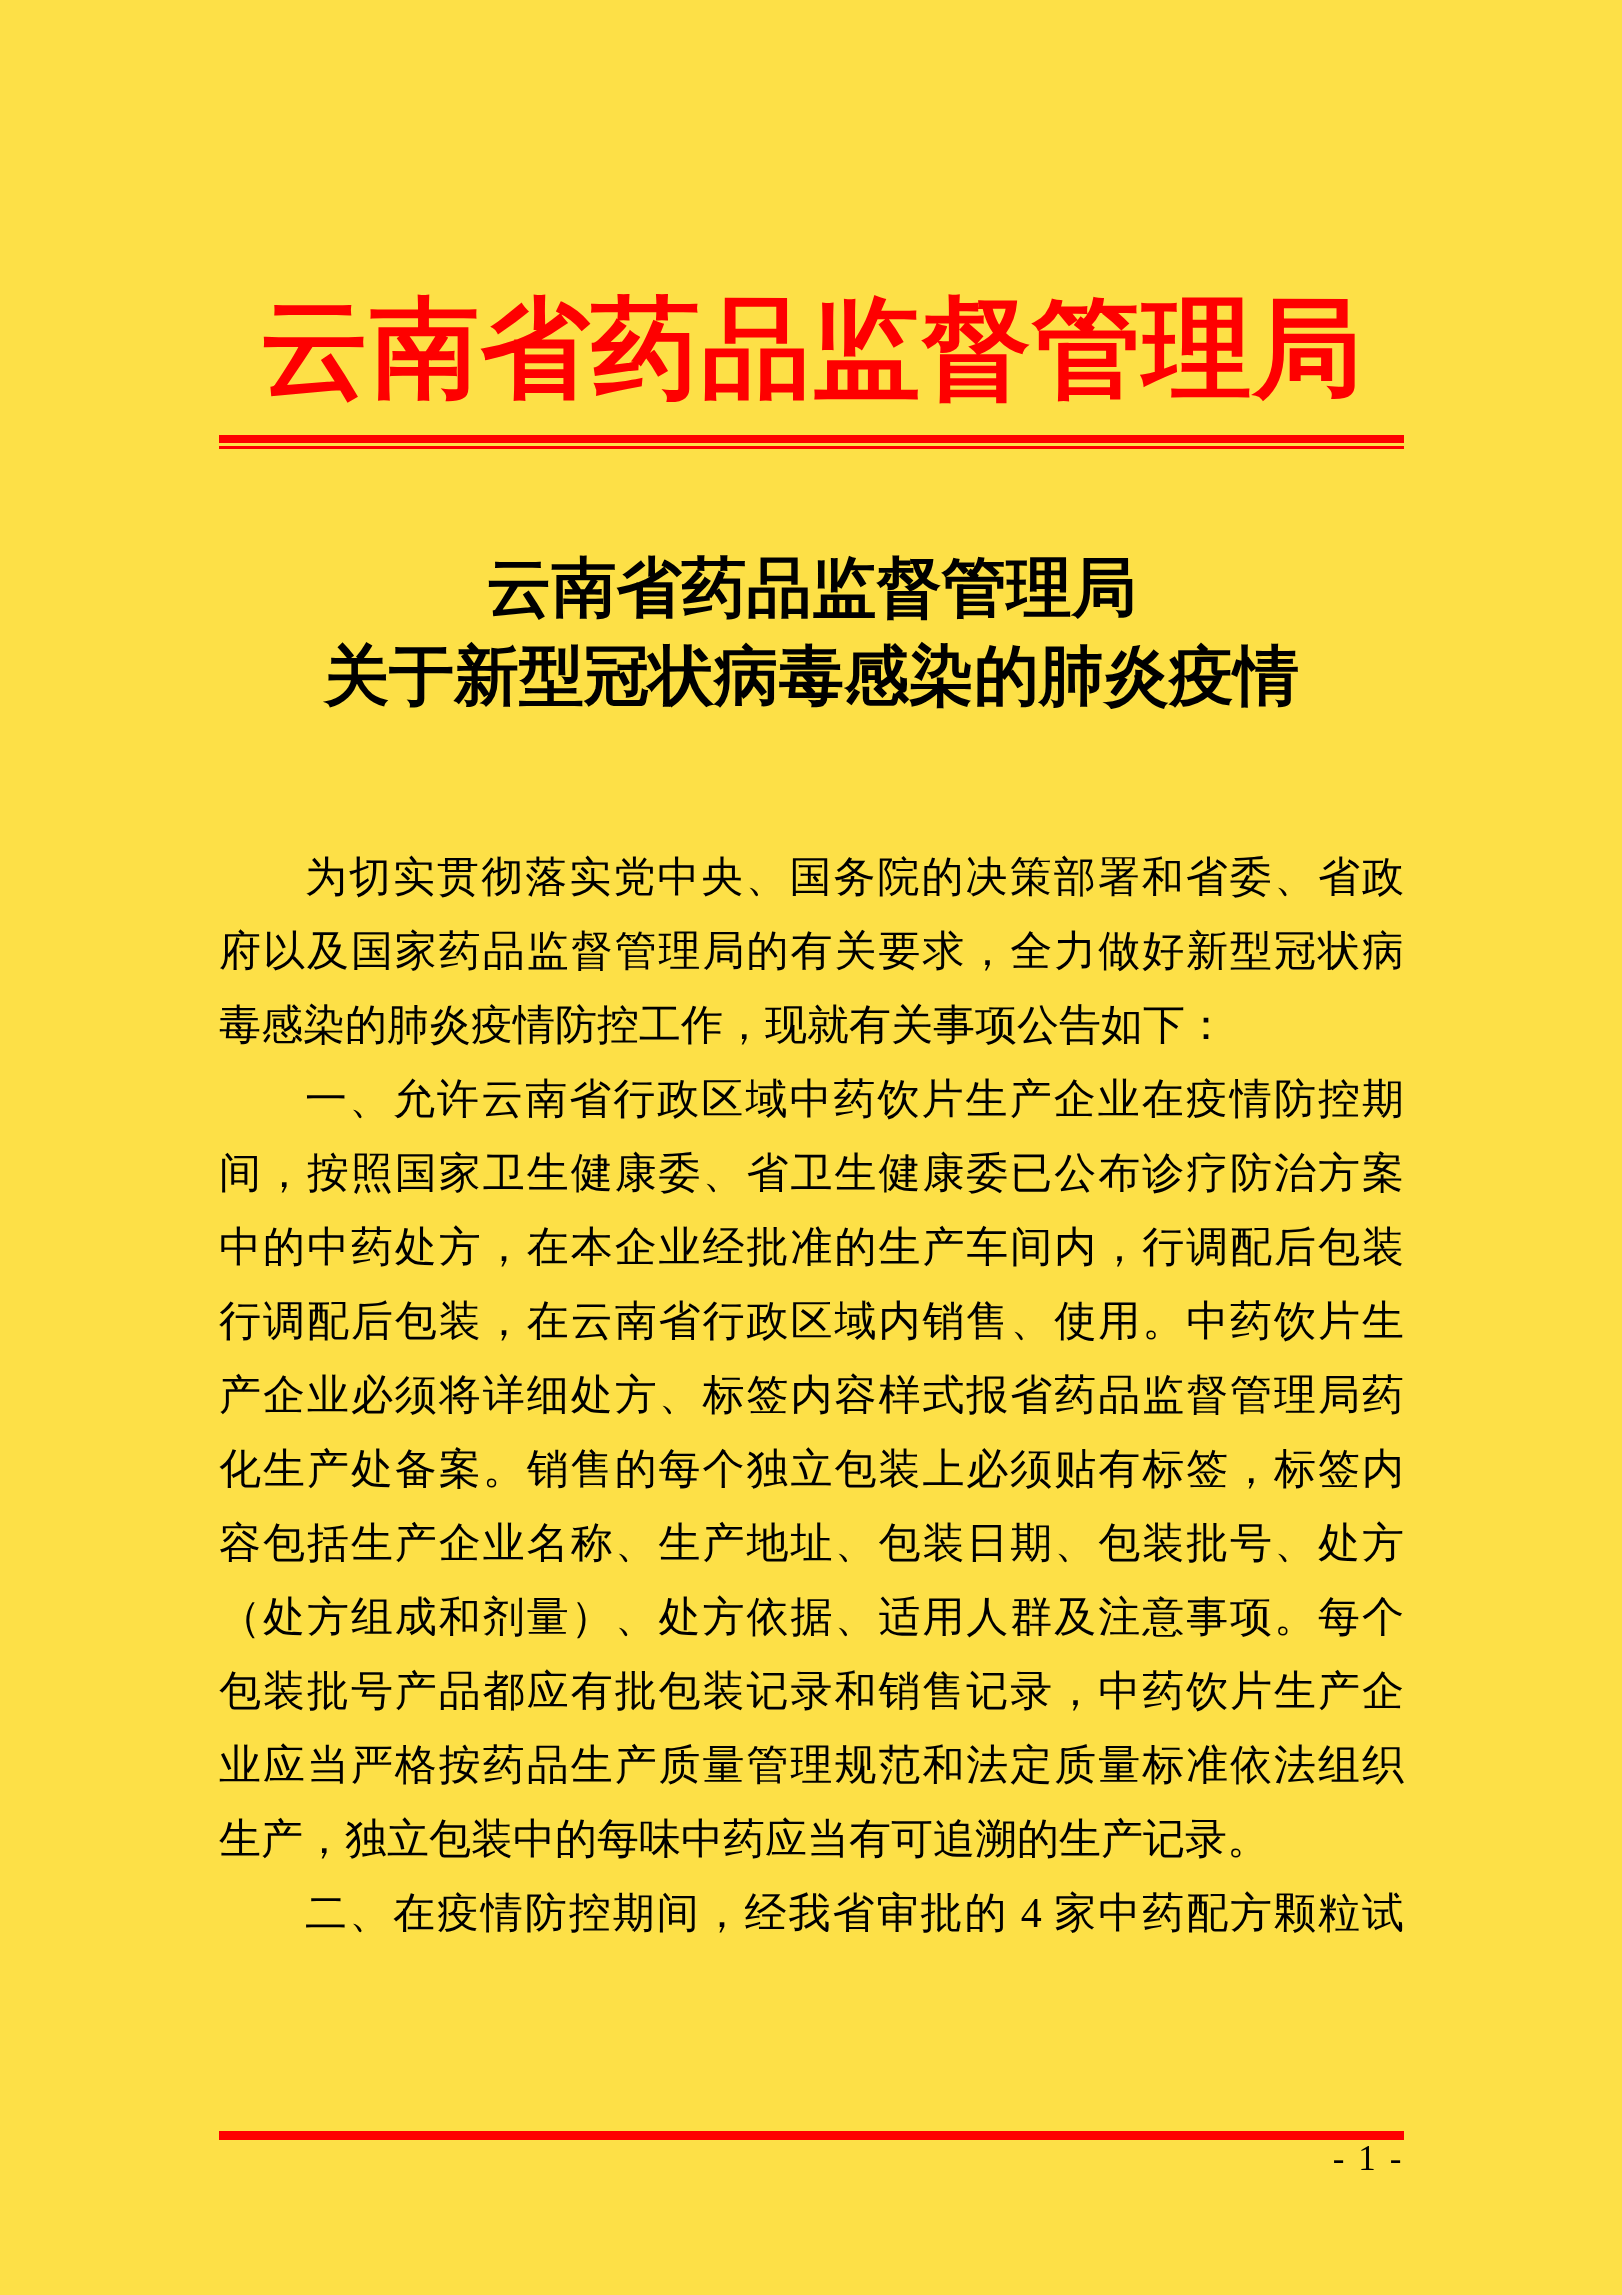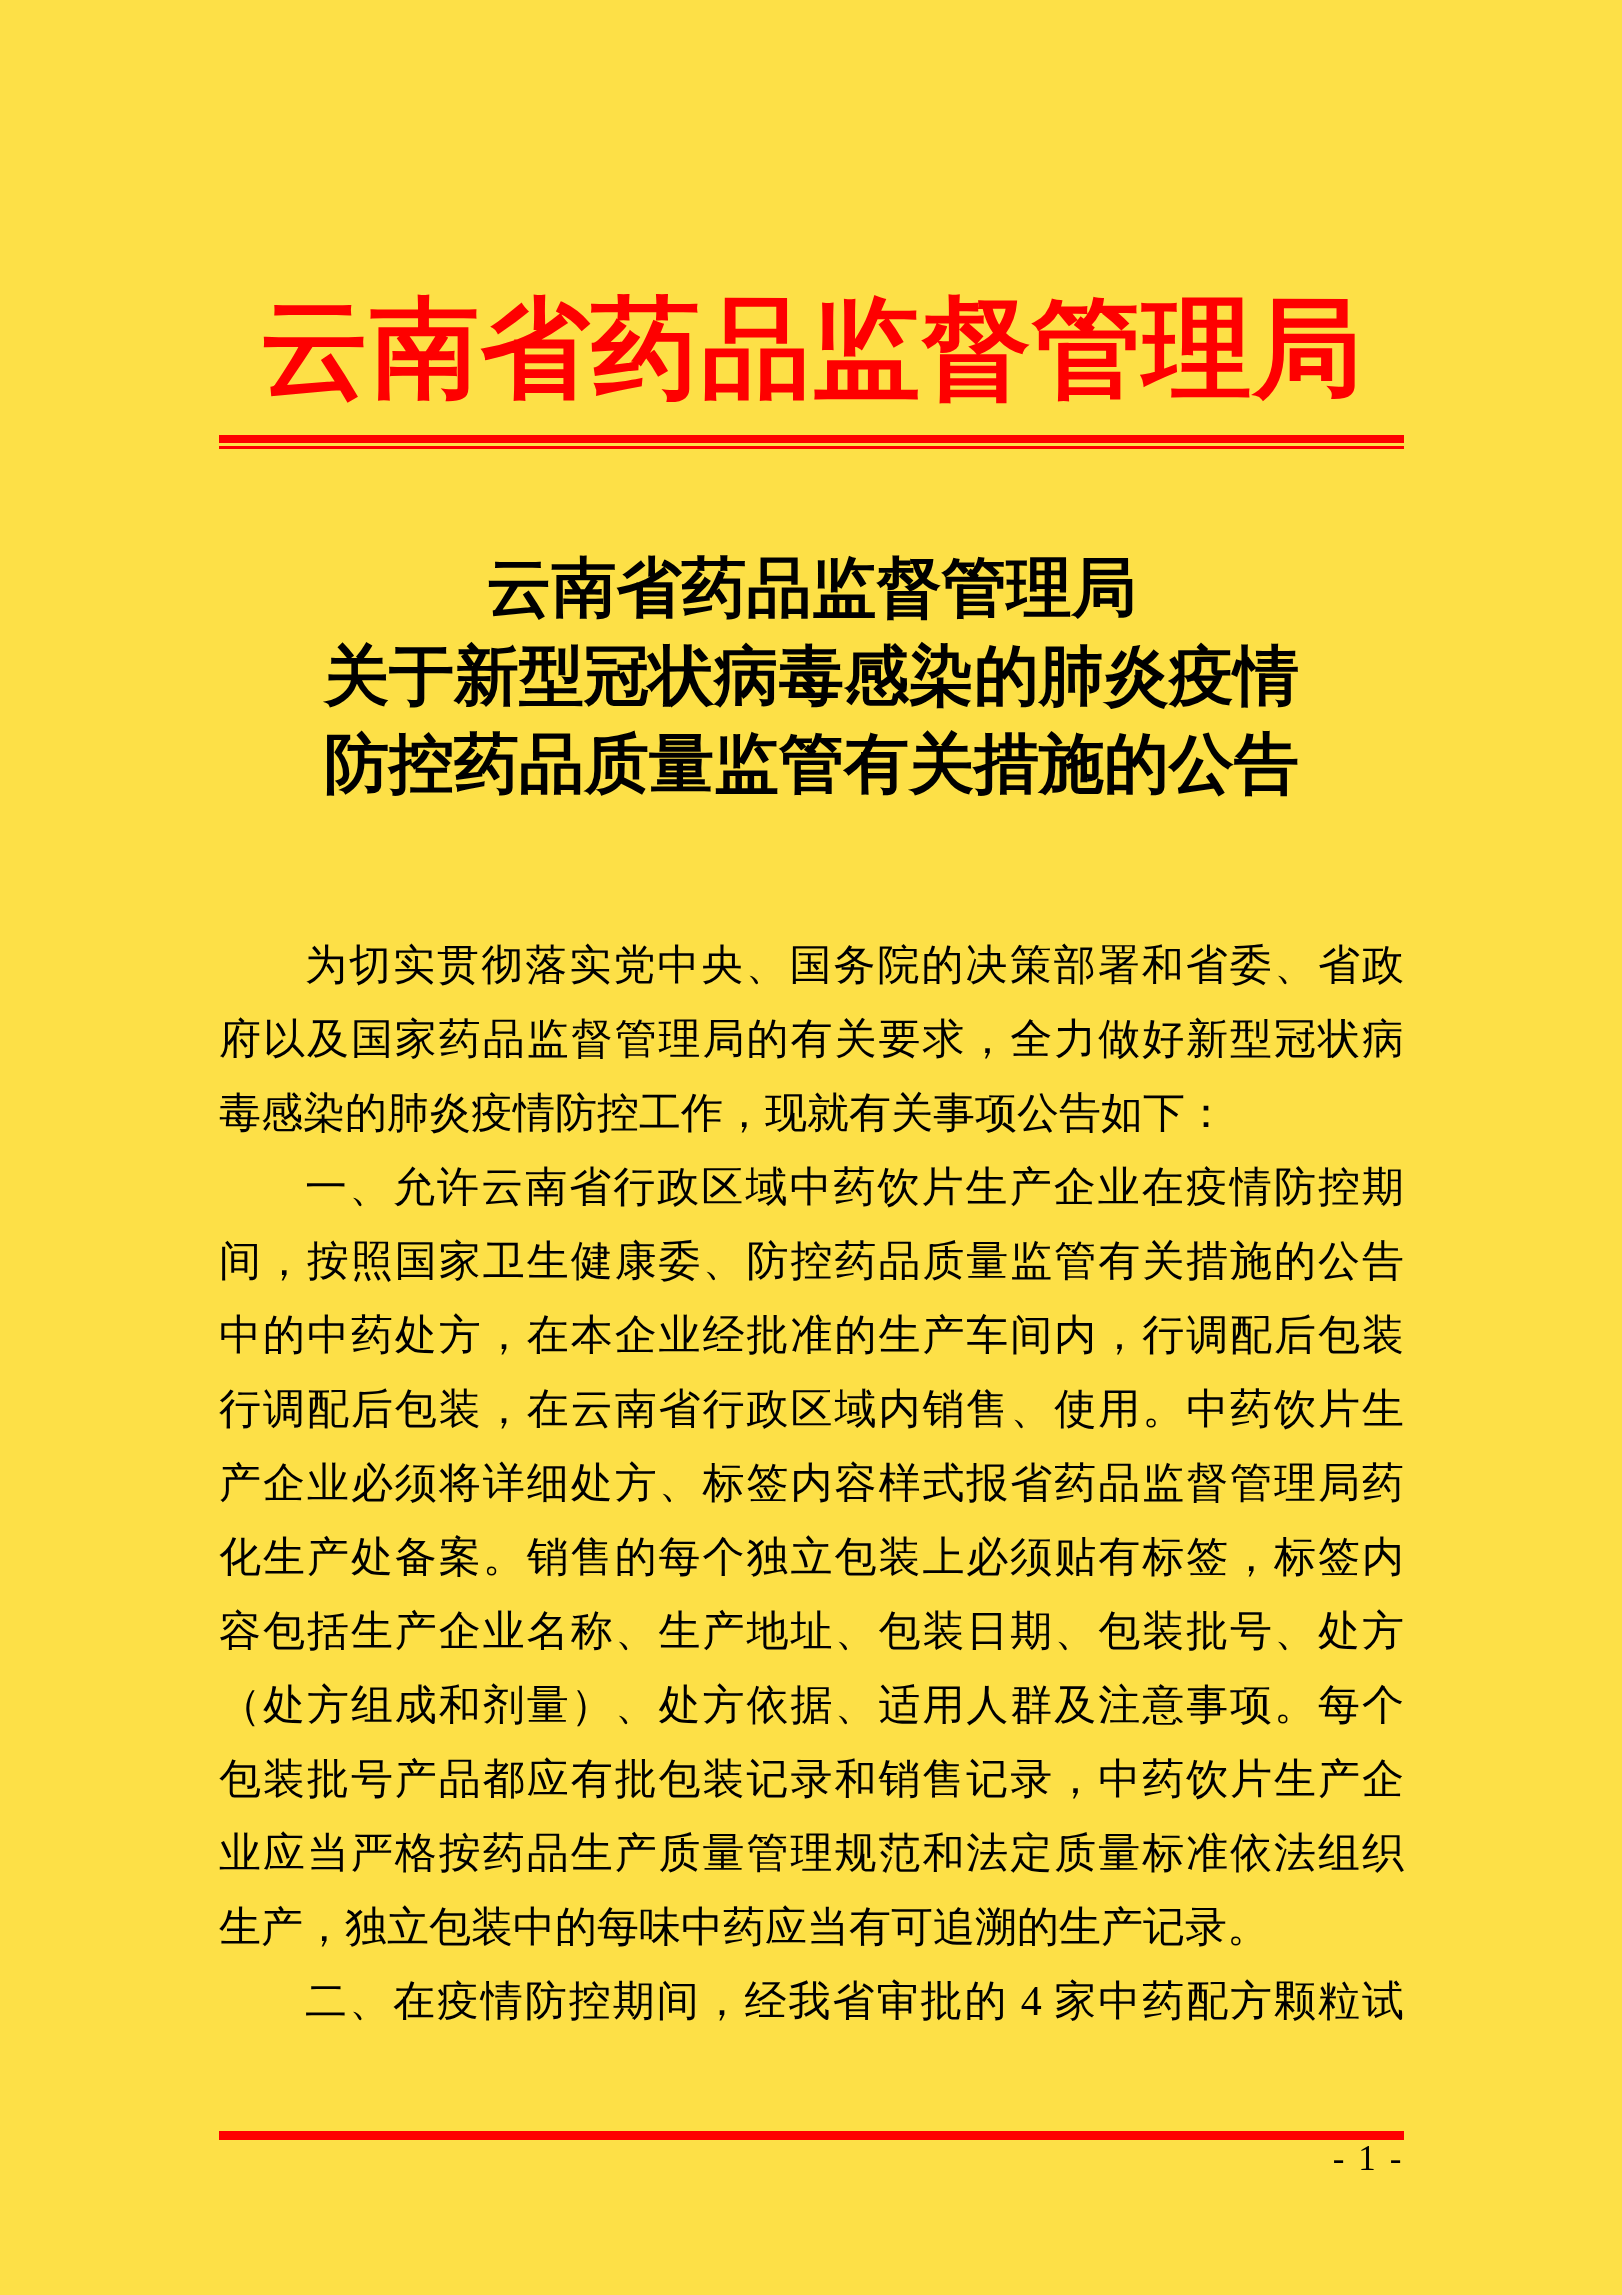--- a/index.html
+++ b/index.html
@@ -84,29 +84,28 @@
 <div class="page">
 
   <header>
     <div class="agency-name">云南省药品监督管理局</div>
     <div class="letterhead-rule"></div>
   </header>
 
   <h1 class="doc-title">
     <span class="title-line">云南省药品监督管理局</span>
     <span class="title-line">关于新型冠状病毒感染的肺炎疫情</span>
-    <span class="title-line">防控药品质量监管有关措施的公告</span>
   </h1>
 
   <section class="body-text">
     <div class="body-line first fill">为切实贯彻落实党中央、国务院的决策部署和省委、省政</div>
     <div class="body-line fill">府以及国家药品监督管理局的有关要求，全力做好新型冠状病</div>
     <div class="body-line end">毒感染的肺炎疫情防控工作，现就有关事项公告如下：</div>
     <div class="body-line first fill">一、允许云南省行政区域中药饮片生产企业在疫情防控期</div>
-    <div class="body-line fill">间，按照国家卫生健康委、防控药品质量监管有关措施的公告</div>
+    <div class="body-line fill">间，按照国家卫生健康委、省卫生健康委已公布诊疗防治方案</div>
     <div class="body-line fill">中的中药处方，在本企业经批准的生产车间内，行调配后包装</div>
     <div class="body-line fill">行调配后包装，在云南省行政区域内销售、使用。中药饮片生</div>
     <div class="body-line fill">产企业必须将详细处方、标签内容样式报省药品监督管理局药</div>
     <div class="body-line fill">化生产处备案。销售的每个独立包装上必须贴有标签，标签内</div>
     <div class="body-line fill">容包括生产企业名称、生产地址、包装日期、包装批号、处方</div>
     <div class="body-line fill">（处方组成和剂量）、处方依据、适用人群及注意事项。每个</div>
     <div class="body-line fill">包装批号产品都应有批包装记录和销售记录，中药饮片生产企</div>
     <div class="body-line fill">业应当严格按药品生产质量管理规范和法定质量标准依法组织</div>
     <div class="body-line end">生产，独立包装中的每味中药应当有可追溯的生产记录。</div>
     <div class="body-line first fill">二、在疫情防控期间，经我省审批的 4 家中药配方颗粒试</div>

